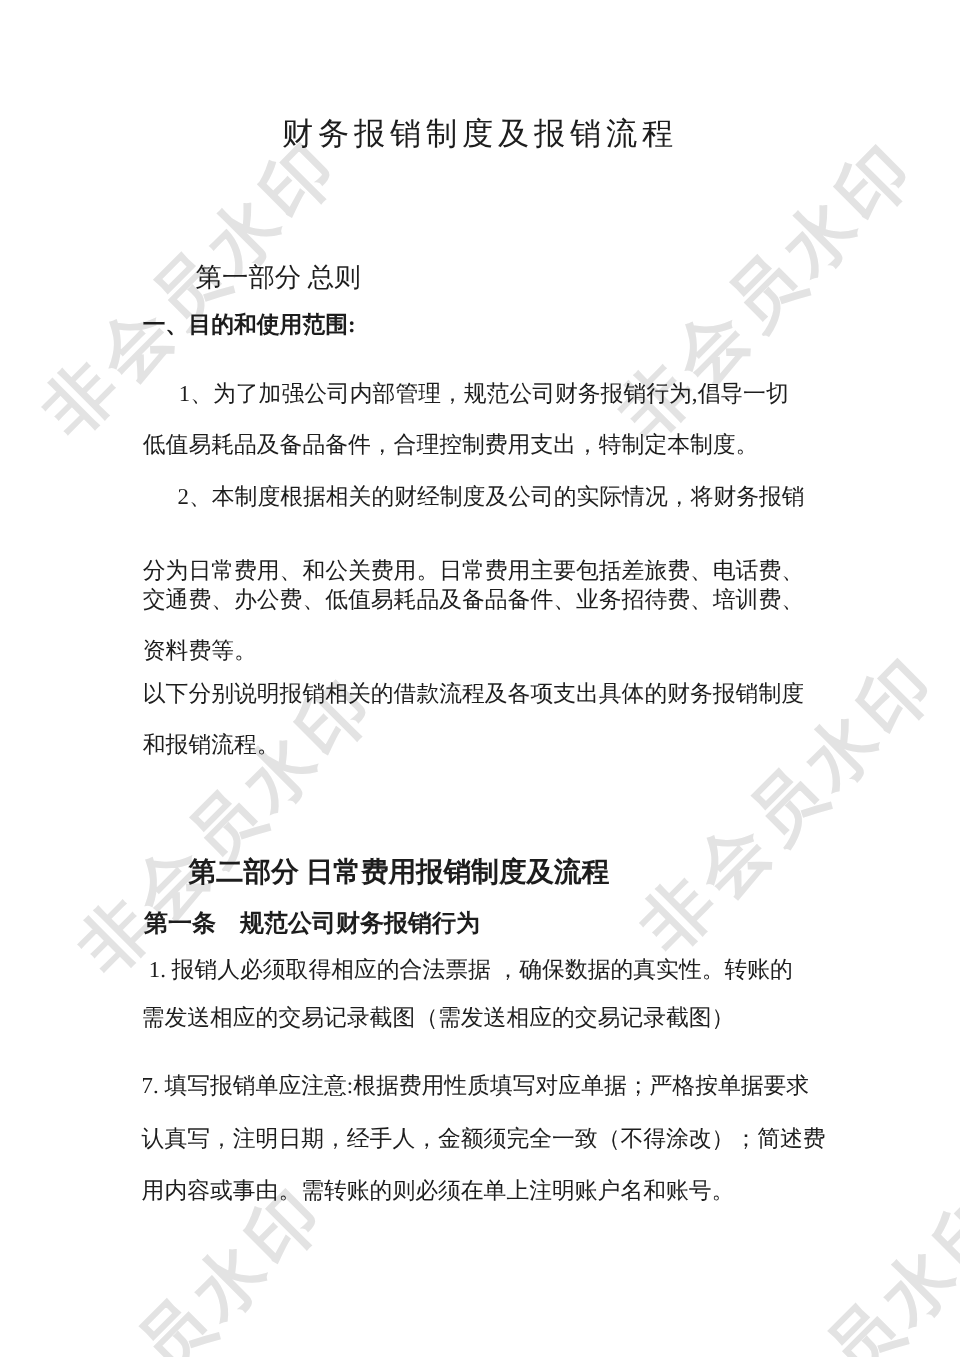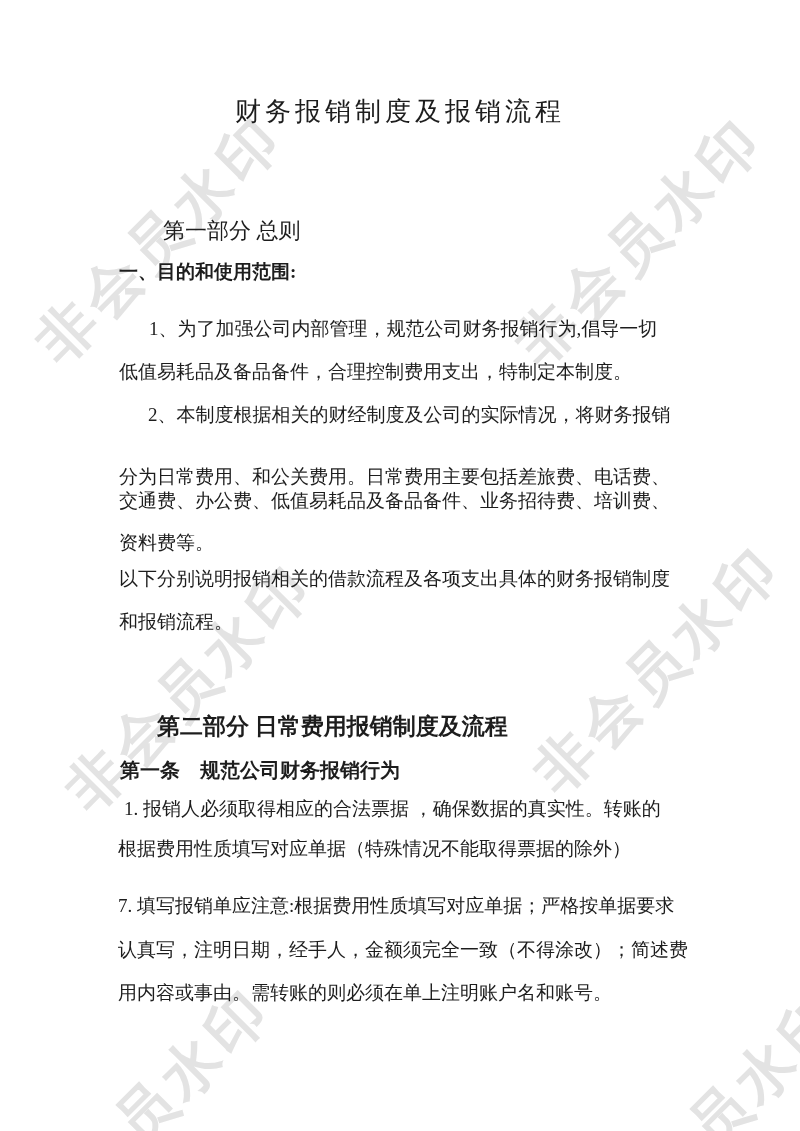--- a/index.html
+++ b/index.html
@@ -78,19 +78,19 @@
         <div class="line" style="left: 119px; top: 361px; font-size: 19px;">低值易耗品及备品备件，合理控制费用支出，特制定本制度。</div>
         <div class="line" style="left: 148px; top: 404px; font-size: 19px;">2、本制度根据相关的财经制度及公司的实际情况，将财务报销</div>
         <div class="line" style="left: 119px; top: 466px; font-size: 19px;">分为日常费用、和公关费用。日常费用主要包括差旅费、电话费、</div>
         <div class="line" style="left: 119px; top: 490px; font-size: 19px;">交通费、办公费、低值易耗品及备品备件、业务招待费、培训费、</div>
         <div class="line" style="left: 119px; top: 532px; font-size: 19px;">资料费等。</div>
         <div class="line" style="left: 119px; top: 568px; font-size: 19px;">以下分别说明报销相关的借款流程及各项支出具体的财务报销制度</div>
         <div class="line" style="left: 119px; top: 611px; font-size: 19px;">和报销流程。</div>
         <div class="line bold" style="left: 157px; top: 714px; font-size: 23px;">第二部分 日常费用报销制度及流程</div>
         <div class="line bold" style="left: 120px; top: 759px; font-size: 20px;">第一条　规范公司财务报销行为</div>
         <div class="line" style="left: 124px; top: 798px; font-size: 19px;">1. 报销人必须取得相应的合法票据 ，确保数据的真实性。转账的</div>
-        <div class="line" style="left: 118px; top: 838px; font-size: 19px;">根据费用性质填写对应单据（特殊情况不能取得票据的除外）</div>
+        <div class="line" style="left: 118px; top: 838px; font-size: 19px;">需发送相应的交易记录截图（需发送相应的交易记录截图）</div>
         <div class="line" style="left: 118px; top: 895px; font-size: 19px;">7. 填写报销单应注意:根据费用性质填写对应单据；严格按单据要求</div>
         <div class="line" style="left: 118px; top: 939px; font-size: 19px;">认真写，注明日期，经手人，金额须完全一致（不得涂改）；简述费</div>
         <div class="line" style="left: 118px; top: 982px; font-size: 19px;">用内容或事由。需转账的则必须在单上注明账户名和账号。</div>
       </div>
   </div>
 </div>
 
 </body></html>

